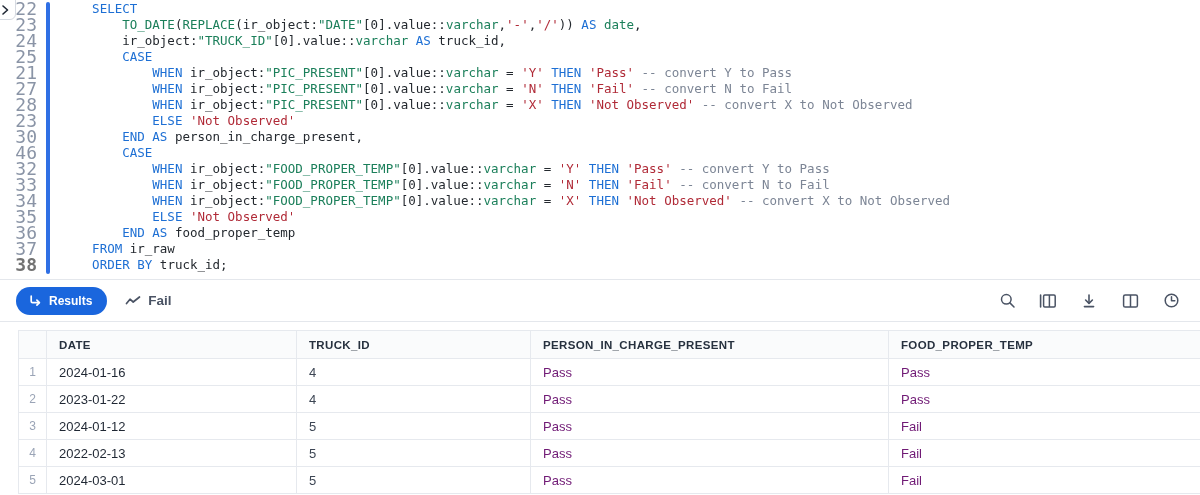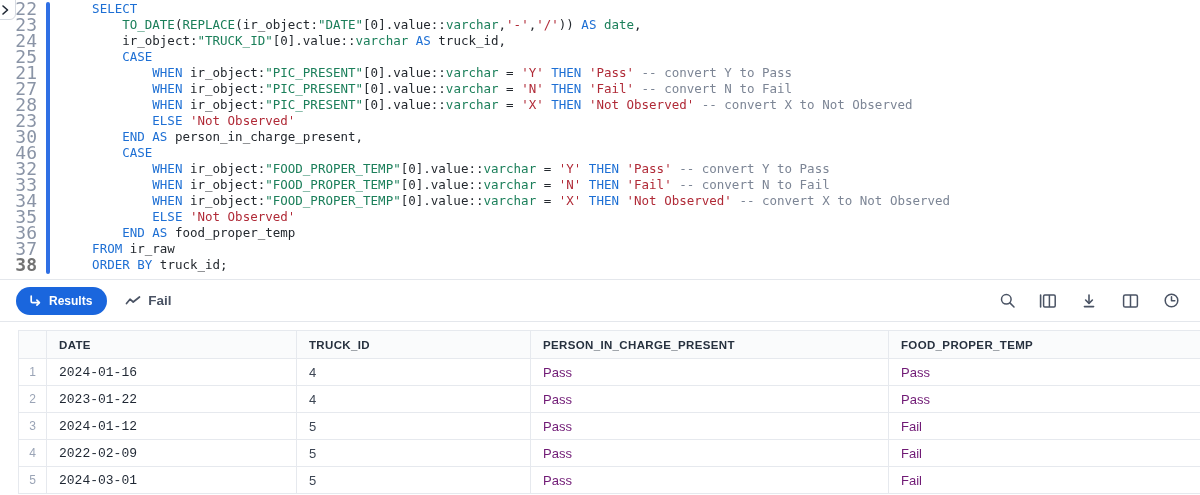--- a/index.html
+++ b/index.html
@@ -197,21 +197,21 @@
     width: 28px;
     padding: 0;
     text-align: center;
     color: #9aa4b6;
     font-size: 12px;
     border-left: 1px solid #e6e9ee;
     background: #ffffff;
   }
   table.grid thead th.rownum-h { background: #fafbfc; }
   table.grid td { color: #701a75; background: #ffffff; }
-  table.grid td.c-date { color: #1f2733; font-family: Liberation Mono, monospace; }
+  table.grid td.c-date { color: #1f2733; }
   table.grid td.c-truck { color: #3d4654; }
 
   col.col-rownum { width: 28px; }
   col.col-date   { width: 250px; }
   col.col-truck  { width: 234px; }
   col.col-pic    { width: 358px; }
   col.col-food   { width: 312px; }
 </style>
 </head>
 <body>
@@ -354,21 +354,21 @@
           </tr>
           <tr>
             <td class="rownum">3</td>
             <td class="c-date">2024-01-12</td>
             <td class="c-truck">5</td>
             <td class="c-pic">Pass</td>
             <td class="c-food">Fail</td>
           </tr>
           <tr>
             <td class="rownum">4</td>
-            <td class="c-date">2022-02-09</td>
+            <td class="c-date">2022-02-13</td>
             <td class="c-truck">5</td>
             <td class="c-pic">Pass</td>
             <td class="c-food">Fail</td>
           </tr>
           <tr>
             <td class="rownum">5</td>
             <td class="c-date">2024-03-01</td>
             <td class="c-truck">5</td>
             <td class="c-pic">Pass</td>
             <td class="c-food">Fail</td>

